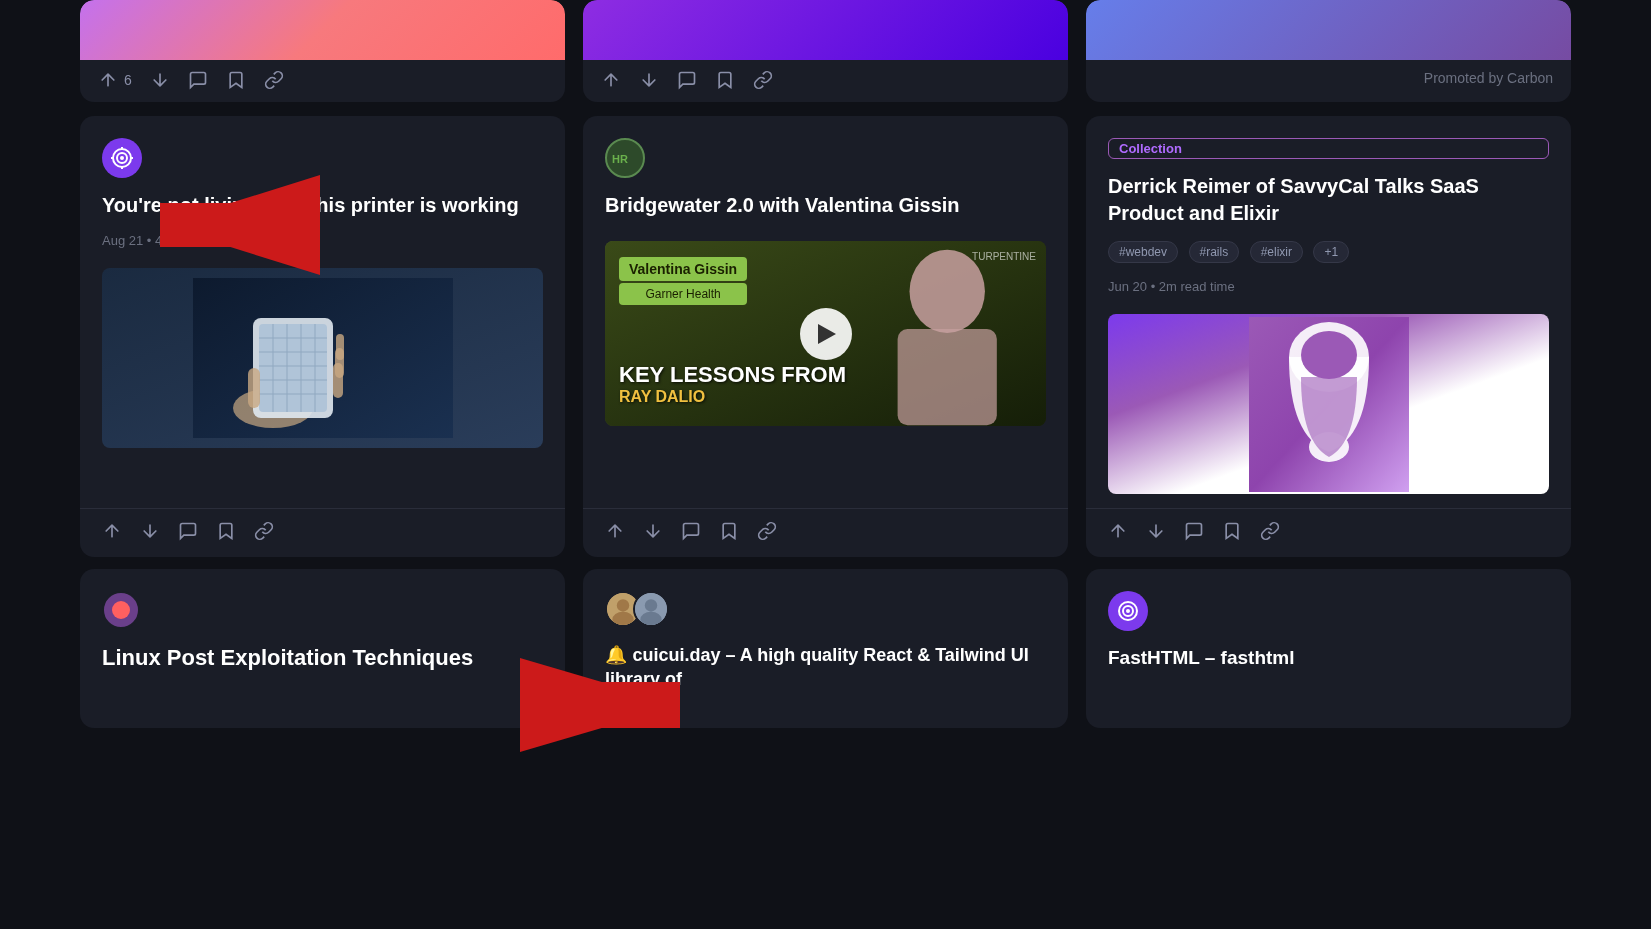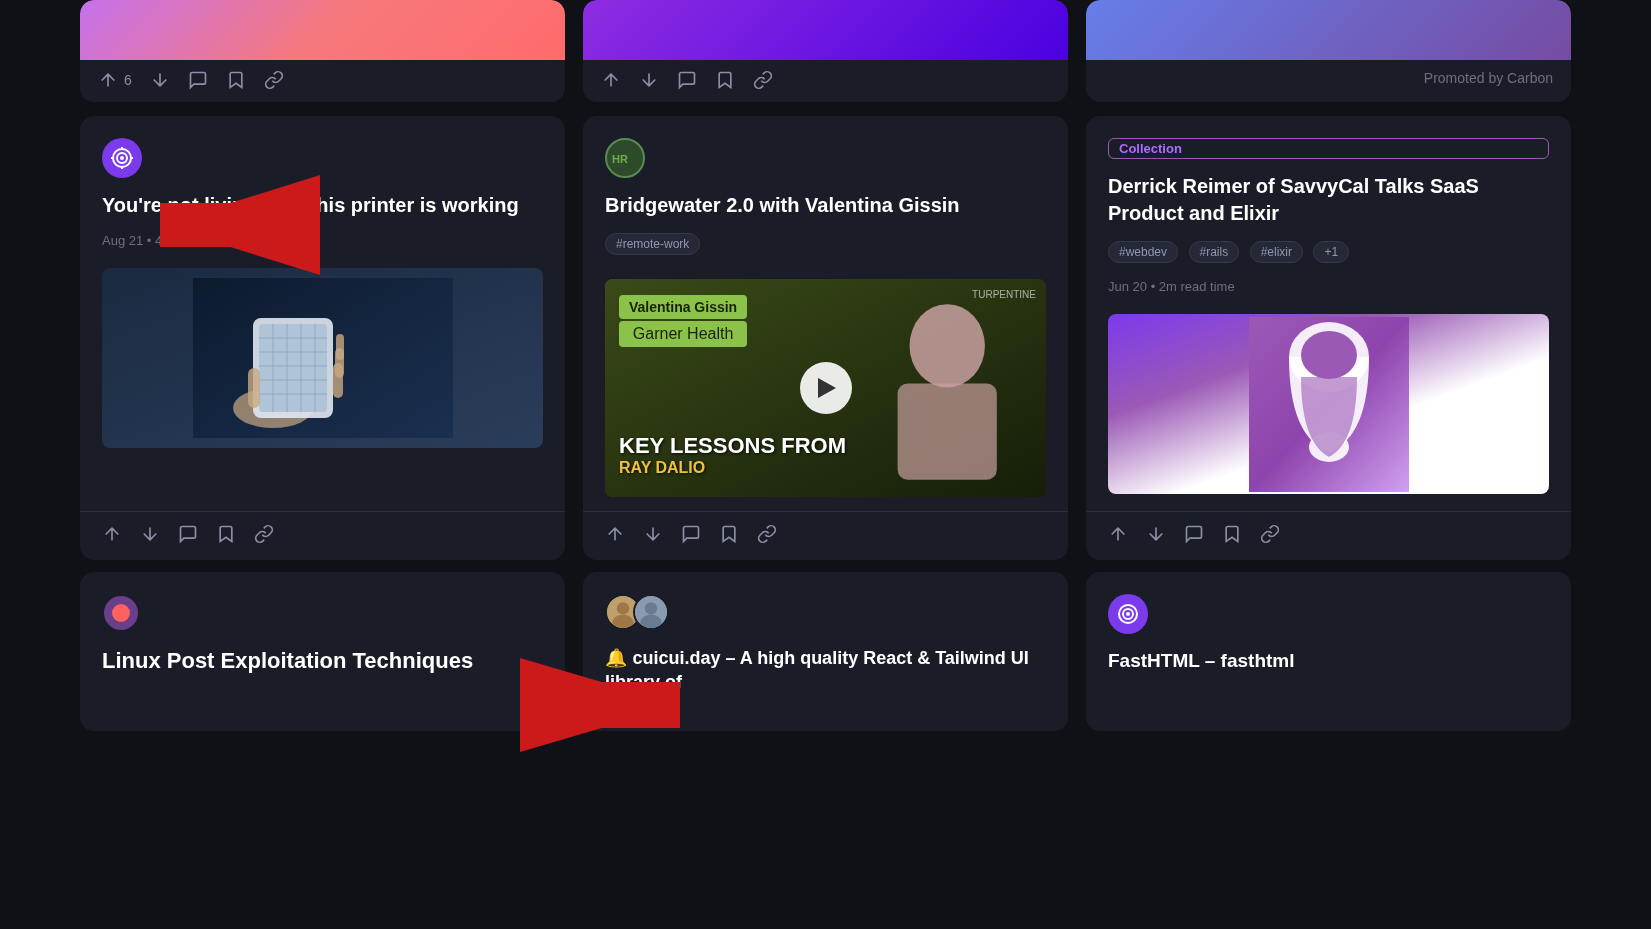--- a/index.html
+++ b/index.html
@@ -270,21 +270,21 @@
 
     .top-card-gradient-3 {
       height: 60px;
       background: linear-gradient(135deg, #667eea 0%, #764ba2 100%);
       border-radius: 14px 14px 0 0;
     }
 
     
     .video-full {
       width: 100%;
-      height: 218px;
+      height: 185px;
       border-radius: 8px;
       overflow: hidden;
       position: relative;
       margin-top: 8px;
     }
 
     .video-bg {
       width: 100%;
       height: 100%;
       background: linear-gradient(135deg, #4a5a20 0%, #2a3518 40%, #1a2010 100%);
@@ -300,21 +300,21 @@
       font-weight: 700;
       color: #1a2000;
       display: block;
       margin-bottom: 2px;
     }
 
     .vto-title-bg {
       background: #8bc34a;
       padding: 4px 10px;
       border-radius: 4px;
-      font-size: 16px;
+      font-size: 12px;
       color: #1a2000;
       display: block;
     }
 
     .vkl-key {
       font-size: 22px;
       font-weight: 900;
       color: white;
       text-shadow: 1px 1px 3px rgba(0,0,0,0.8);
     }
@@ -513,23 +513,20 @@
 
     <div class="card">
       <div class="card-inner">
 
         <div class="hr-avatar" style="width:40px;height:40px;border-radius:50%;background:#2d4a2a;border:2px solid #5a8a50;display:flex;align-items:center;justify-content:center;margin-bottom:14px;">
           <svg width="28" height="20" viewBox="0 0 28 20">
             <text x="1" y="15" font-size="11" font-weight="900" fill="#6ab04c" font-family="sans-serif">HR</text>
           </svg>
         </div>
         <div class="card-title">Bridgewater 2.0 with Valentina Gissin</div>
-        <div style="margin-bottom:8px;">
-          <span class="tag">#remote-work</span>
-        </div>
 
         <div class="video-full">
           <div class="video-bg">
 
             <svg width="100%" height="100%" style="position:absolute;top:0;left:0;">
               <defs>
                 <linearGradient id="vidBg" x1="0%" y1="0%" x2="100%" y2="100%">
                   <stop offset="0%" style="stop-color:#3a4a18"></stop>
                   <stop offset="100%" style="stop-color:#151e08"></stop>
                 </linearGradient>

